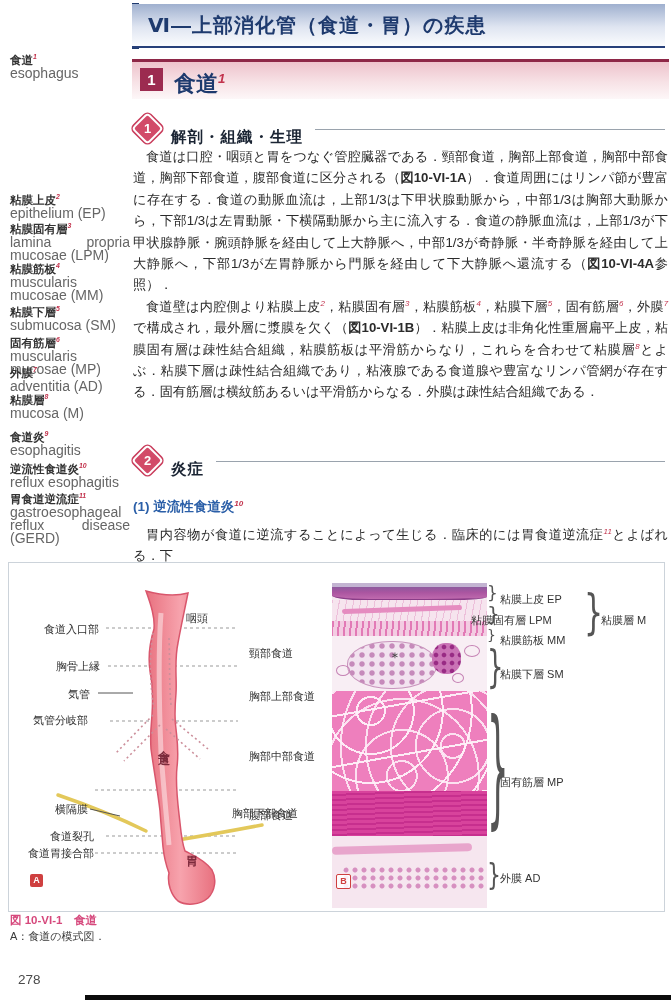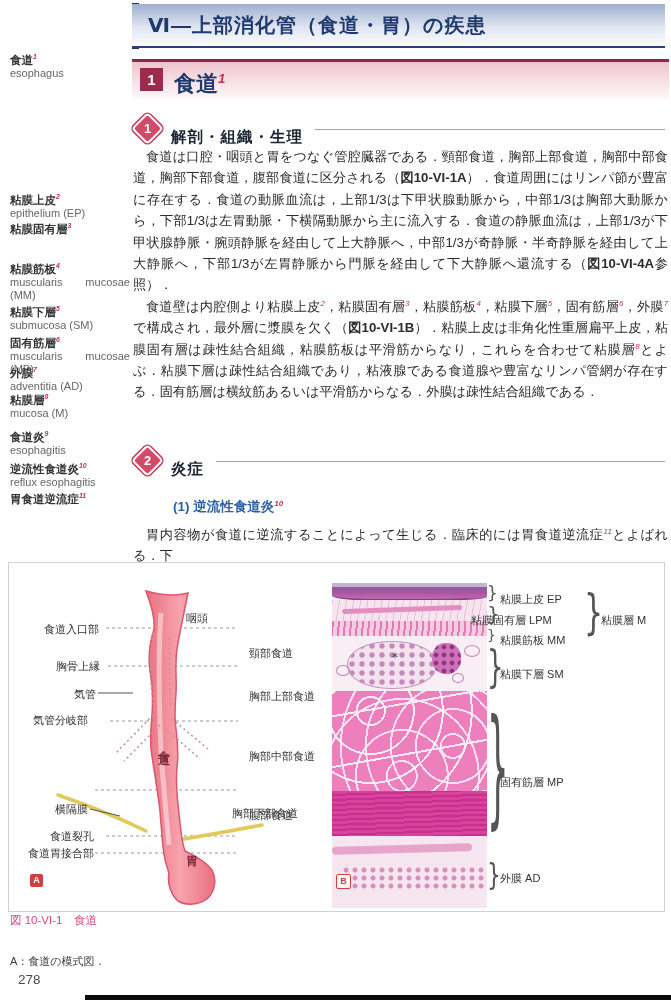--- a/index.html
+++ b/index.html
@@ -29,26 +29,26 @@
            box-shadow:0 0 0 1.5px #c93d5c;border-radius:4px;flex:0 0 auto;margin:3px 6px 3px 3px;
            display:flex;align-items:center;justify-content:center;}
   .diamond span{transform:rotate(-45deg);color:#fff;font-weight:bold;font-size:13px;}
   .subhead-title{font-size:15.5px;font-weight:bold;color:#1a2433;margin-left:6px;letter-spacing:1px;margin-top:19px;}
   .subhead .rule{flex:1;border-top:1px solid #9aa3ad;margin-left:12px;margin-top:3px;}
 
   
   .bodytext{position:absolute;left:133px;width:535px;font-size:13.2px;line-height:21.4px;
             text-align:justify;color:#2b2b2b;}
   .bodytext p{margin:0;text-indent:13px;}
-  .subitem{position:absolute;left:133px;font-size:13.5px;font-weight:bold;color:#2b5fa8;margin-left:40px;}
+  .subitem{position:absolute;left:133px;font-size:13.5px;font-weight:bold;color:#2b5fa8;}
 
   
   .side-item{position:absolute;left:10px;width:120px;}
   .side-term{font-size:11.5px;font-weight:bold;color:#333;line-height:14px;}
-  .side-en{font-size:11px;color:#666;line-height:13px;text-align:justify;}
+  .side-en{font-size:14px;color:#666;line-height:13px;text-align:justify;}
 
   
   .figbox{position:absolute;left:8px;top:562px;width:655px;height:348px;border:1px solid #ccd3da;background:#fff;}
   .fig-label{position:absolute;font-size:11px;color:#333;white-space:nowrap;}
   .tube-label{position:absolute;left:155px;top:740px;writing-mode:vertical-rl;font-size:12px;
               font-weight:bold;color:#7d2a3c;letter-spacing:3px;}
   .stomach-label{position:absolute;left:186px;top:853px;font-size:12px;font-weight:bold;color:#7d2a3c;}
   .badge-a{position:absolute;left:30px;top:874px;width:13px;height:13px;background:#cf4040;border-radius:2px;
            color:#fff;font-size:9px;font-weight:bold;text-align:center;line-height:13px;}
   .badge-b{position:absolute;left:336px;top:874px;width:13px;height:13px;background:rgba(255,255,255,.85);
@@ -91,22 +91,22 @@
   .h-ad{position:absolute;left:0;top:253px;width:100%;height:72px;background:#f6e6ef;}
   .h-ad-streak{position:absolute;left:0;top:262px;width:140px;height:8px;background:#e8a5cc;border-radius:4px;
          transform:rotate(-1.5deg);}
   .h-ad-mottle{position:absolute;left:10px;top:283px;width:145px;height:24px;
          background-image:radial-gradient(circle at 4px 4px,rgba(207,122,180,.8) 2px,transparent 3px);
          background-size:9px 8px;border-radius:8px;}
   .brace{position:absolute;color:#555;line-height:1;transform-origin:top center;font-family:"DejaVu Sans",sans-serif;}
   .b-label{position:absolute;font-size:11px;color:#333;white-space:nowrap;}
 
   
-  .cap-title{position:absolute;left:10px;top:913px;font-size:11.5px;font-weight:normal;color:#d6487c;}
-  .cap-line{position:absolute;left:10px;font-size:11px;color:#3a3a3a;margin-top:25px;}
+  .cap-title{position:absolute;left:10px;top:913px;font-size:11.5px;font-weight:bold;color:#d6487c;}
+  .cap-line{position:absolute;left:10px;font-size:11px;color:#3a3a3a;}
   .pagenum{position:absolute;left:18px;top:972px;font-size:13.5px;color:#4a4a4a;}
   .bottombar{position:absolute;left:85px;top:995px;width:586px;height:5px;background:#0c0c0c;}
 </style>
 </head>
 <body>
 
 <div class="page">
 
   <div class="chapter-bar"></div>
   <div class="chapter">
@@ -121,20 +121,21 @@
   <div class="side-item" style="top:53px">
       <div class="side-term">食道<sup>1</sup></div>
       <div class="side-en">esophagus</div>
     </div>
   <div class="side-item" style="top:193px">
       <div class="side-term">粘膜上皮<sup>2</sup></div>
       <div class="side-en">epithelium (EP)</div>
     </div>
   <div class="side-item" style="top:222px">
       <div class="side-term">粘膜固有層<sup>3</sup></div>
+      <div class="side-en">lamina propria mucosae (LPM)</div>
     </div>
   <div class="side-item" style="top:262px">
       <div class="side-term">粘膜筋板<sup>4</sup></div>
       <div class="side-en">muscularis mucosae (MM)</div>
     </div>
   <div class="side-item" style="top:305px">
       <div class="side-term">粘膜下層<sup>5</sup></div>
       <div class="side-en">submucosa (SM)</div>
     </div>
   <div class="side-item" style="top:336px">
@@ -152,20 +153,21 @@
   <div class="side-item" style="top:430px">
       <div class="side-term">食道炎<sup>9</sup></div>
       <div class="side-en">esophagitis</div>
     </div>
   <div class="side-item" style="top:462px">
       <div class="side-term">逆流性食道炎<sup>10</sup></div>
       <div class="side-en">reflux esophagitis</div>
     </div>
   <div class="side-item" style="top:492px">
       <div class="side-term">胃食道逆流症<sup>11</sup></div>
+      <div class="side-en">gastroesophageal reflux disease (GERD)</div>
     </div>
 
   <div class="subhead" style="top:108px">
     <div class="diamond">
         <span>1</span>
       </div>
     <div class="subhead-title">解剖・組織・生理</div>
     <div class="rule"></div>
   </div>
 
@@ -229,21 +231,21 @@
     </g>
 
     <g stroke="#555" stroke-width="1">
       <path d="M78,110 L113,110"></path>
         <path d="M70,226 L100,233"></path>
     </g>
   </svg>
 
   <span class="fig-label" style="left:44px;top:622px">食道入口部</span>
   <span class="fig-label" style="left:56px;top:659px">胸骨上縁</span>
-  <span class="fig-label" style="left:74px;top:687px">気管</span>
+  <span class="fig-label" style="left:68px;top:687px">気管</span>
   <span class="fig-label" style="left:33px;top:713px">気管分岐部</span>
   <span class="fig-label" style="left:55px;top:802px">横隔膜</span>
   <span class="fig-label" style="left:50px;top:829px">食道裂孔</span>
   <span class="fig-label" style="left:28px;top:846px">食道胃接合部</span>
   <span class="fig-label" style="left:186px;top:611px">咽頭</span>
   <span class="fig-label" style="left:249px;top:646px">頸部食道</span>
   <span class="fig-label" style="left:249px;top:689px">胸部上部食道</span>
   <span class="fig-label" style="left:249px;top:749px">胸部中部食道</span>
   <span class="fig-label" style="left:232px;top:806px">胸部下部食道</span>
   <span class="fig-label" style="left:249px;top:808px">腹部食道</span>

